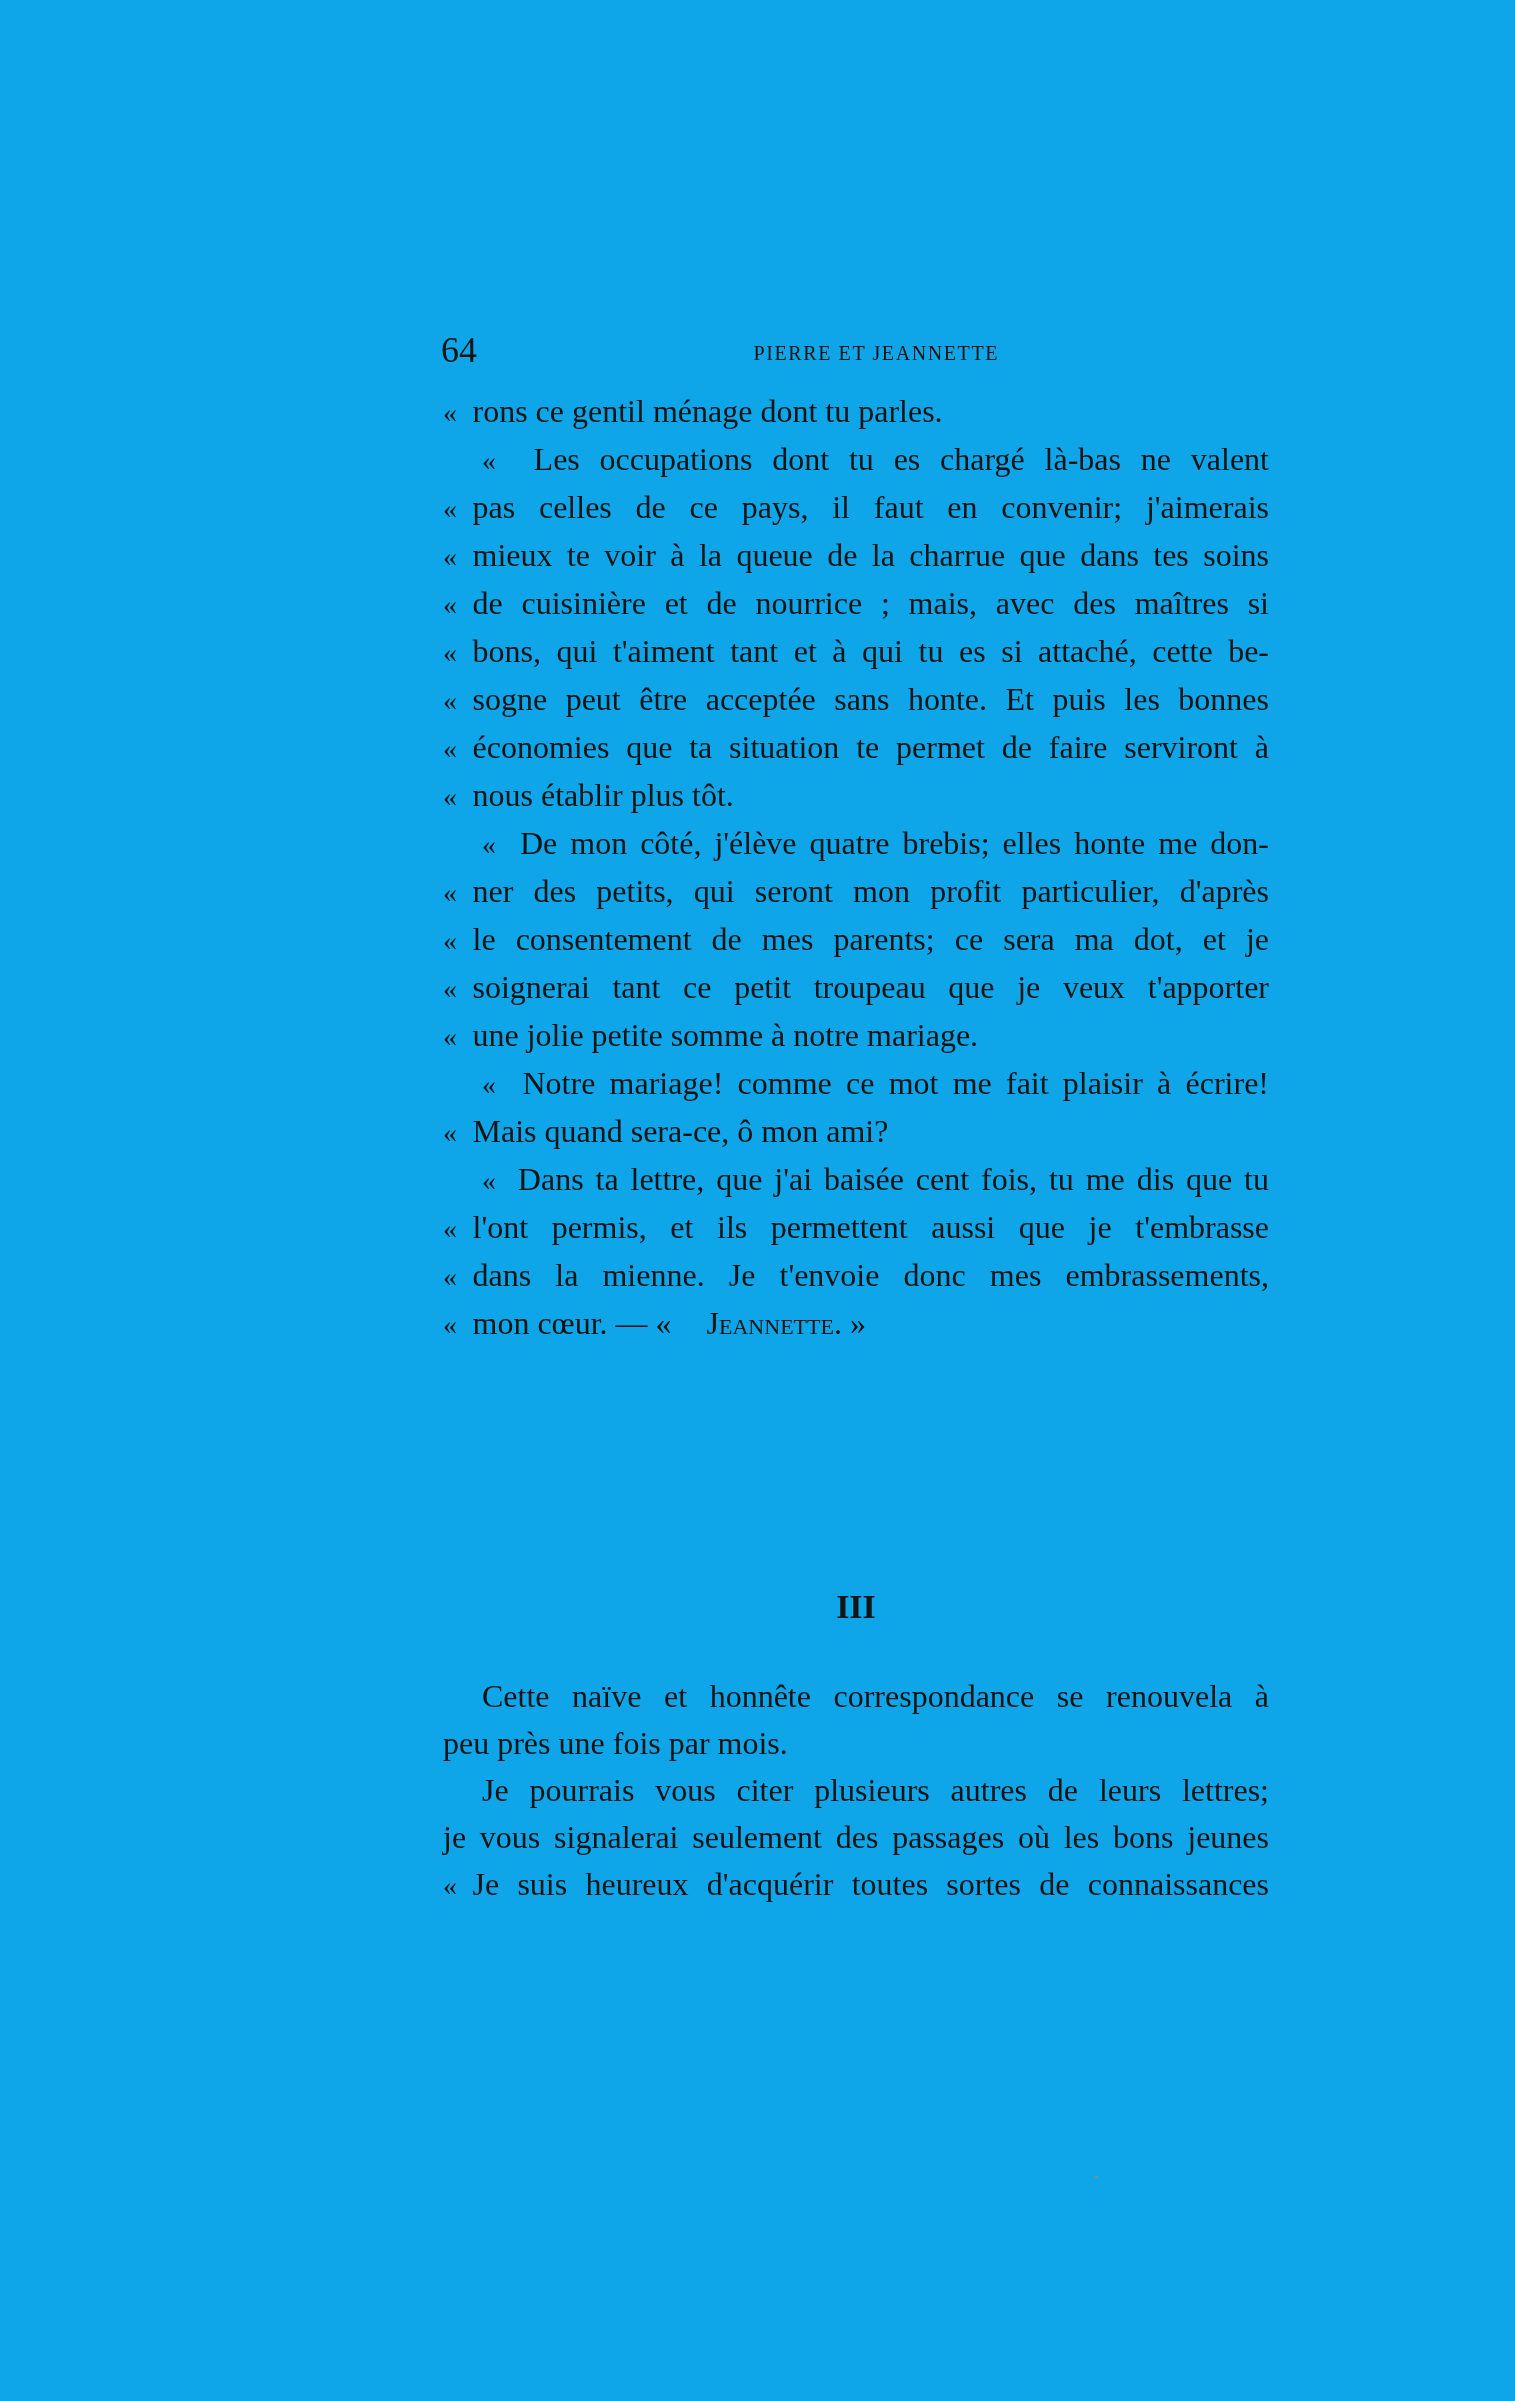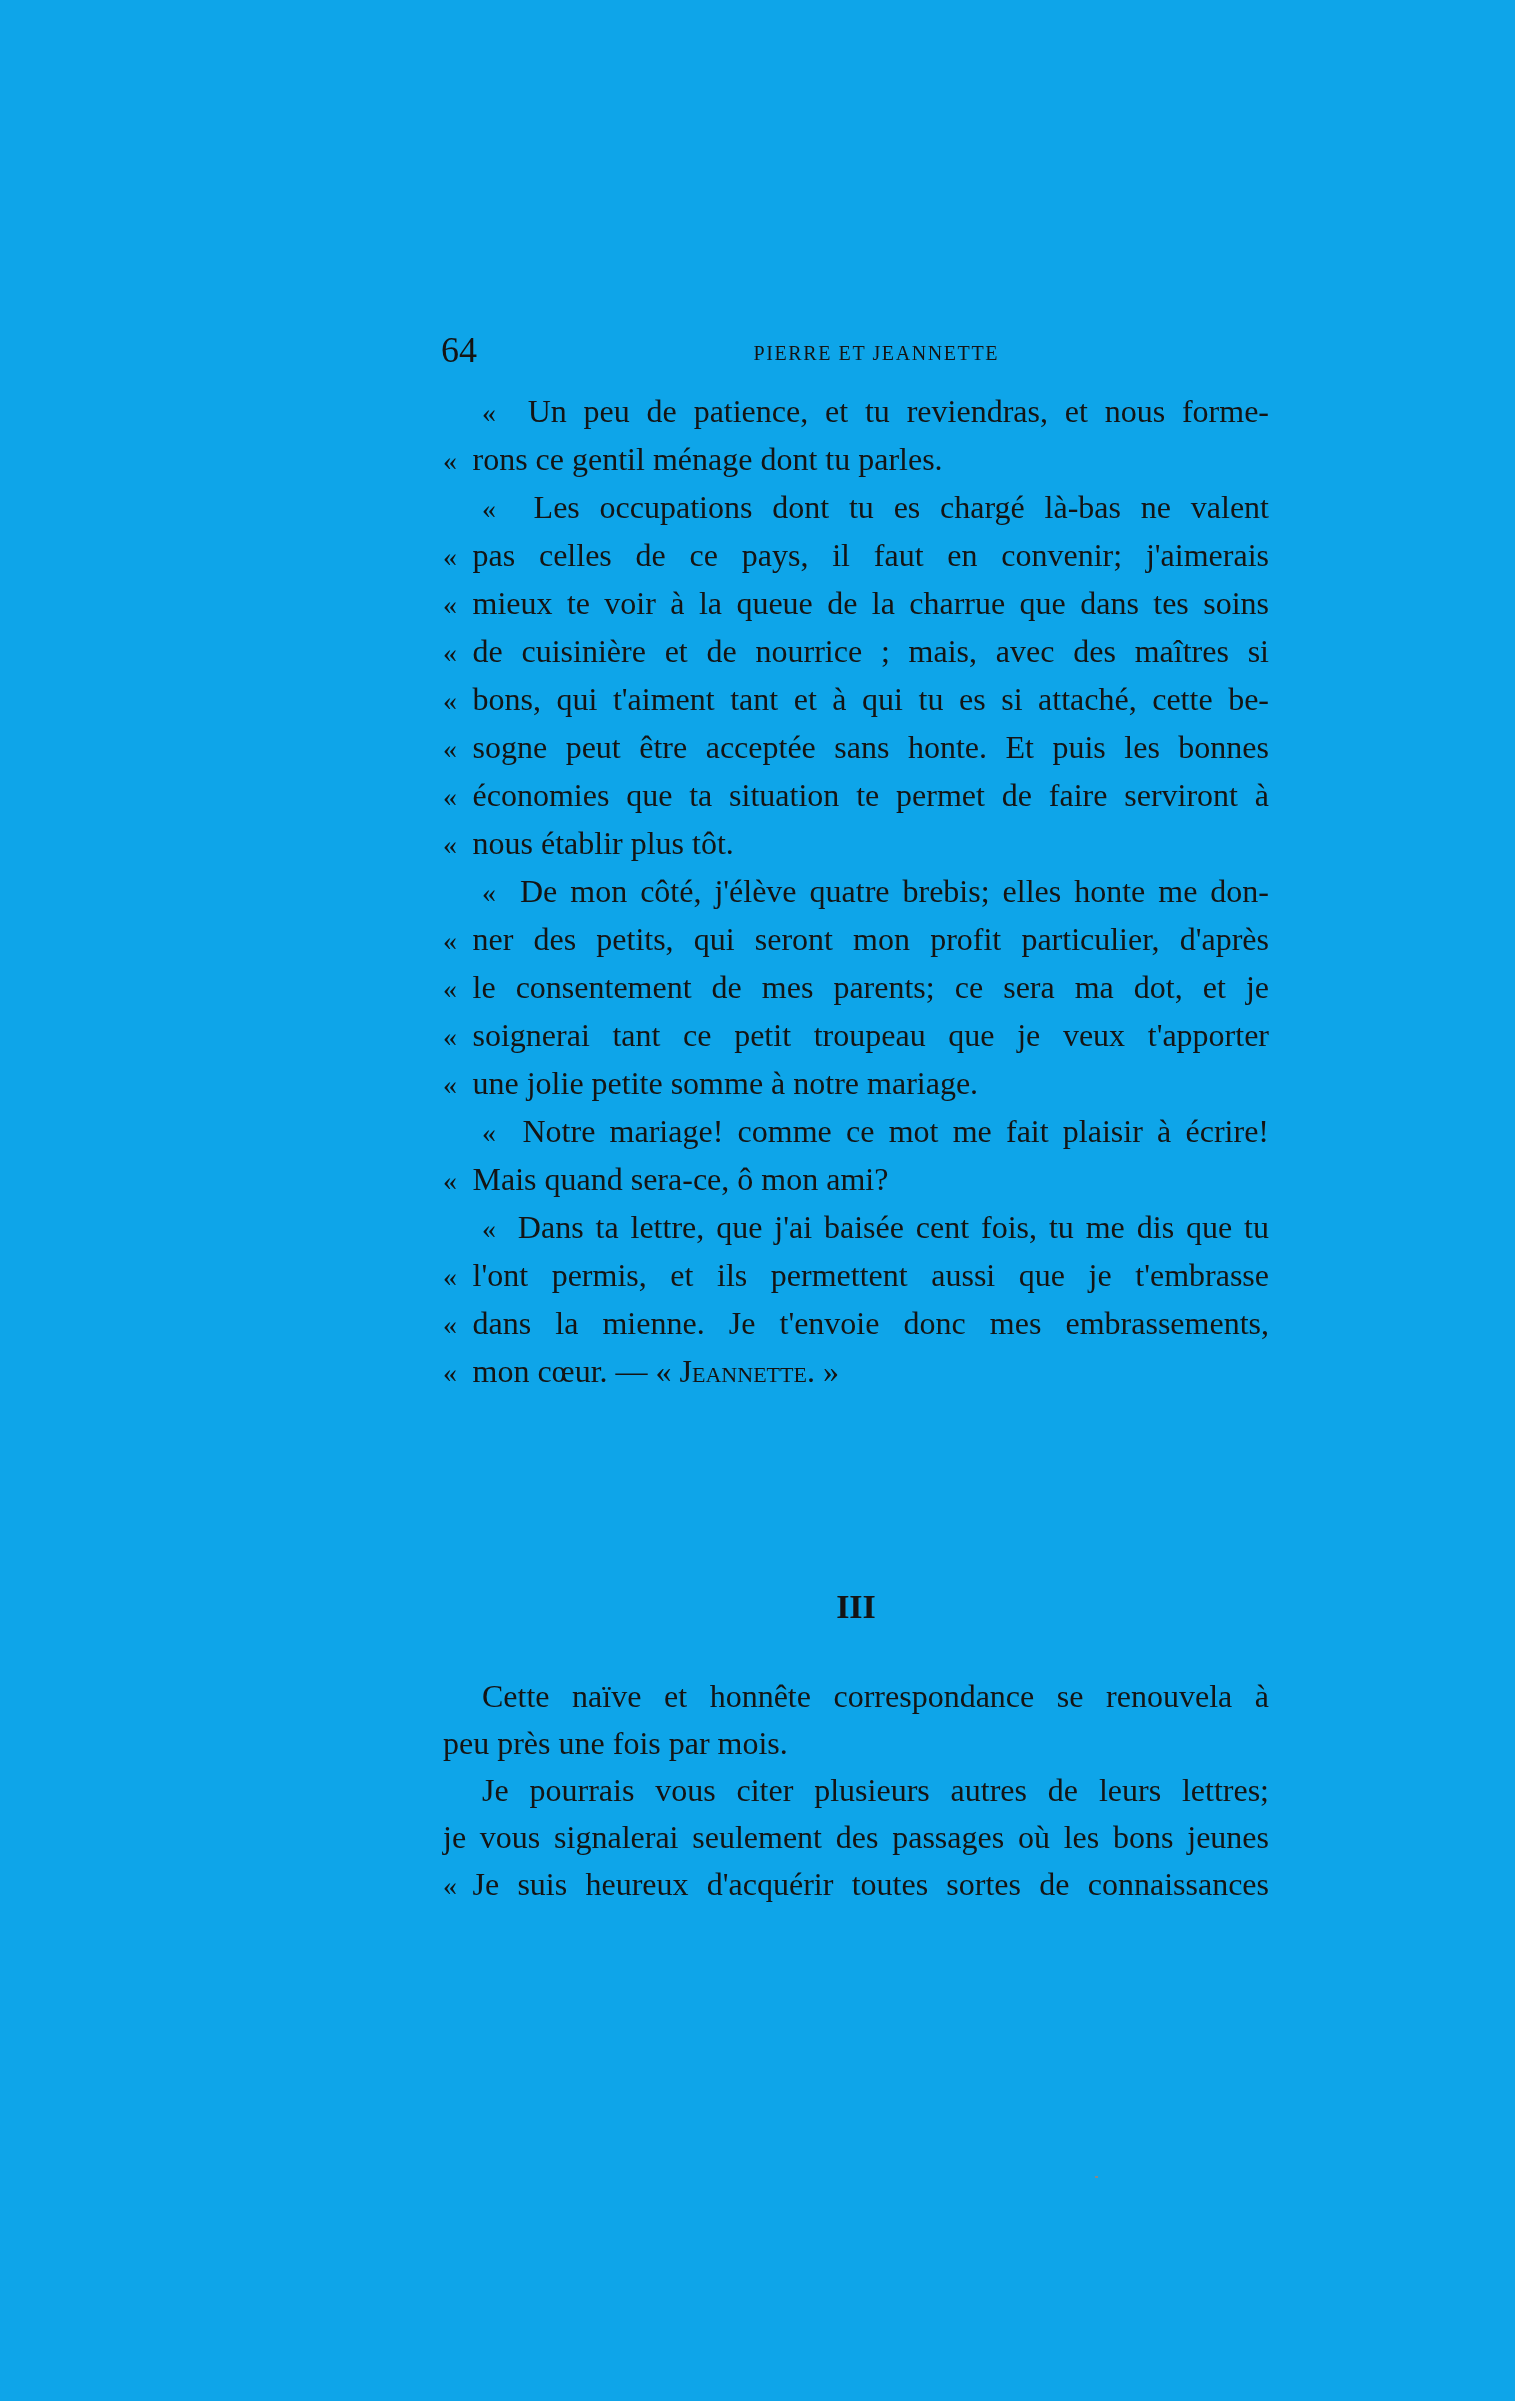--- a/index.html
+++ b/index.html
@@ -15,35 +15,34 @@
           text-align-last: justify; position: relative; }
   .line.last { text-align-last: left; }
   .line.indent { padding-left: 39px; }
   .line .q { display: inline-block; width: 29.5px; font-size: 28px; text-align-last: left; }
   .letter { top: 387px; }
   .section { position: absolute; left: 443px; width: 826px; top: 1582px; text-align: center;
              font-size: 34px; line-height: 49px; font-weight: bold; }
   .prose { top: 1673px; }
   .prose .line { height: 47px; line-height: 47px; }
   .prose .line.indent { padding-left: 39px; }
-  .sc { font-variant: small-caps; }
+  .sc { font-variant: small-caps; margin-left: 27px; }
   .speck { position: absolute; width: 2.5px; height: 1.6px; background: #888; }
 </style>
 </head>
 <body>
 
 <div class="page">
 
   <div class="head">
     <span class="pageno">64</span>
     <div class="runhead">PIERRE ET JEANNETTE</div>
   </div>
 
   <div class="block letter" id="letter">
-      <div class="line indent"><span style="font-size: 28px;">«&nbsp; </span><span>Un peu de patience, et tu reviendras, et nous forme-</span></div>
       <div class="line last"><span class="q">«</span><span>rons ce gentil ménage dont tu parles.</span></div>
       <div class="line indent"><span style="font-size: 28px;">«&nbsp; </span><span>Les occupations dont tu es chargé là-bas ne valent</span></div>
       <div class="line"><span class="q">«</span><span>pas celles de ce pays, il faut en convenir; j'aimerais</span></div>
       <div class="line"><span class="q">«</span><span>mieux te voir à la queue de la charrue que dans tes soins</span></div>
       <div class="line"><span class="q">«</span><span>de cuisinière et de nourrice ; mais, avec des maîtres si</span></div>
       <div class="line"><span class="q">«</span><span>bons, qui t'aiment tant et à qui tu es si attaché, cette be-</span></div>
       <div class="line"><span class="q">«</span><span>sogne peut être acceptée sans honte. Et puis les bonnes</span></div>
       <div class="line"><span class="q">«</span><span>économies que ta situation te permet de faire serviront à</span></div>
       <div class="line last"><span class="q">«</span><span>nous établir plus tôt.</span></div>
       <div class="line indent"><span style="font-size: 28px;">«&nbsp; </span><span>De mon côté, j'élève quatre brebis; elles honte me don-</span></div>

